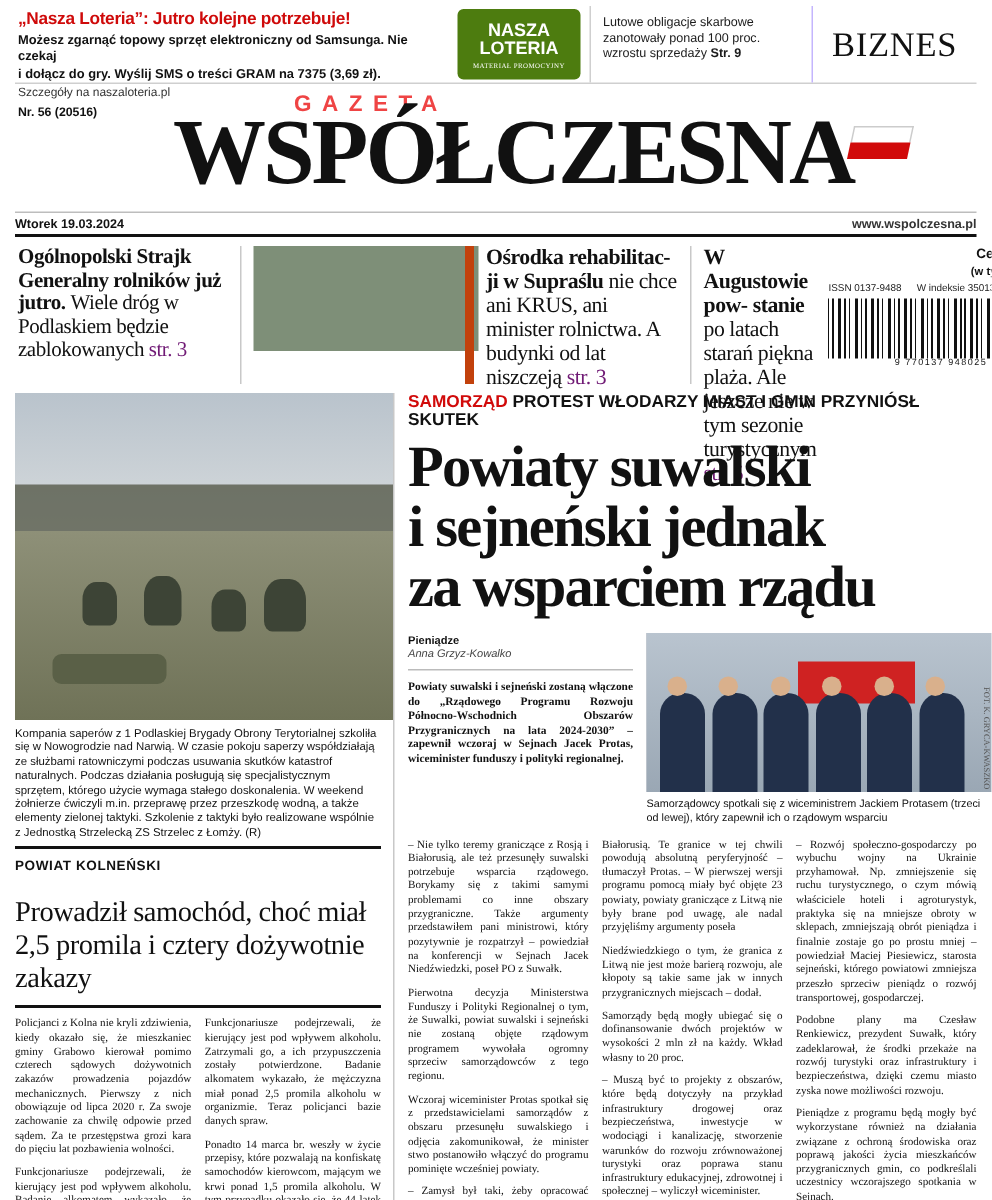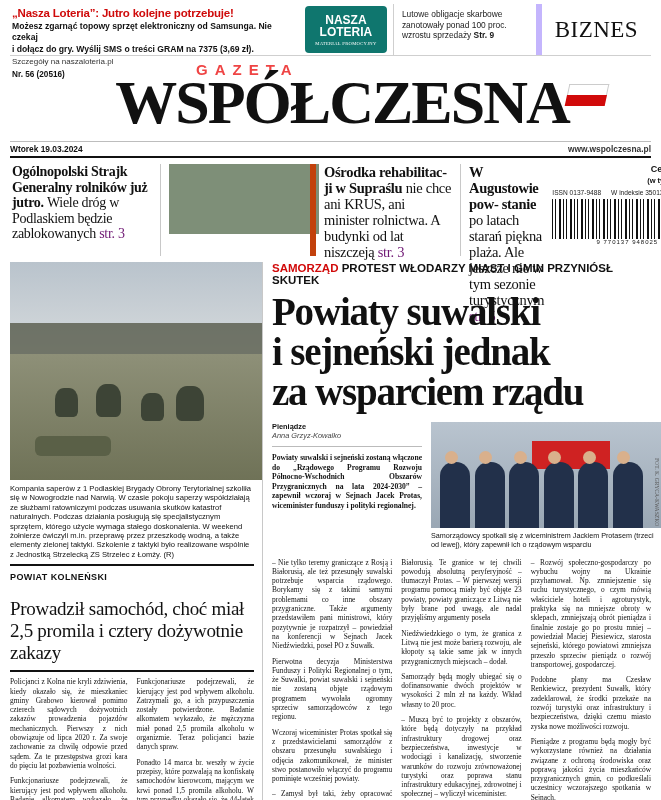--- a/index.html
+++ b/index.html
@@ -24,29 +24,29 @@
   .promo-title {
     color:#cf0a0a; font-weight:bold; font-size:11.5px;
     font-family:"Liberation Sans", sans-serif; letter-spacing:-0.2px;
   }
   .promo-sub {
     font-size:8.6px; line-height:10.5px; margin-top:2px;
     font-family:"Liberation Sans", sans-serif; font-weight:bold;
   }
   .promo-note { font-size:8px; margin-top:2px; font-family:"Liberation Sans", sans-serif; color:#333;}
   .promo-logo {
-    width: 84px; background:#0f766e; color:#fff; border-radius:4px;
+    width: 84px; background:#4d7c0f; color:#fff; border-radius:4px;
     display:flex; flex-direction:column; align-items:center; justify-content:center;
     margin: 2px 6px; padding:2px;
   }
   .promo-logo .l1 { font-family:"Liberation Sans", sans-serif; font-weight:bold; font-size:12px; line-height:12px;}
   .promo-logo .l2 { font-family:"Liberation Sans", sans-serif; font-weight:bold; font-size:12px; line-height:12px;}
   .promo-logo .l3 { font-size:4.6px; margin-top:3px; letter-spacing:0.3px;}
   .promo-mid {
-    width:152px; border-left:1px solid #cfcfcf; border-right:6px solid #c4b5fd;
+    width:152px; border-left:1px solid #cfcfcf; border-right:1px solid #c4b5fd;
     padding: 5px 8px; font-size:8.4px; line-height:10.5px;
     font-family:"Liberation Sans", sans-serif; color:#1b1b1b;
   }
   .promo-right {
     width:112px; display:flex; align-items:center; justify-content:center;
     font-family:"Liberation Serif", serif; font-size:23px; letter-spacing:0.5px;
   }
 
   
   .masthead { position:relative; height: 86px; border-bottom:1px solid #bdbdbd; }

